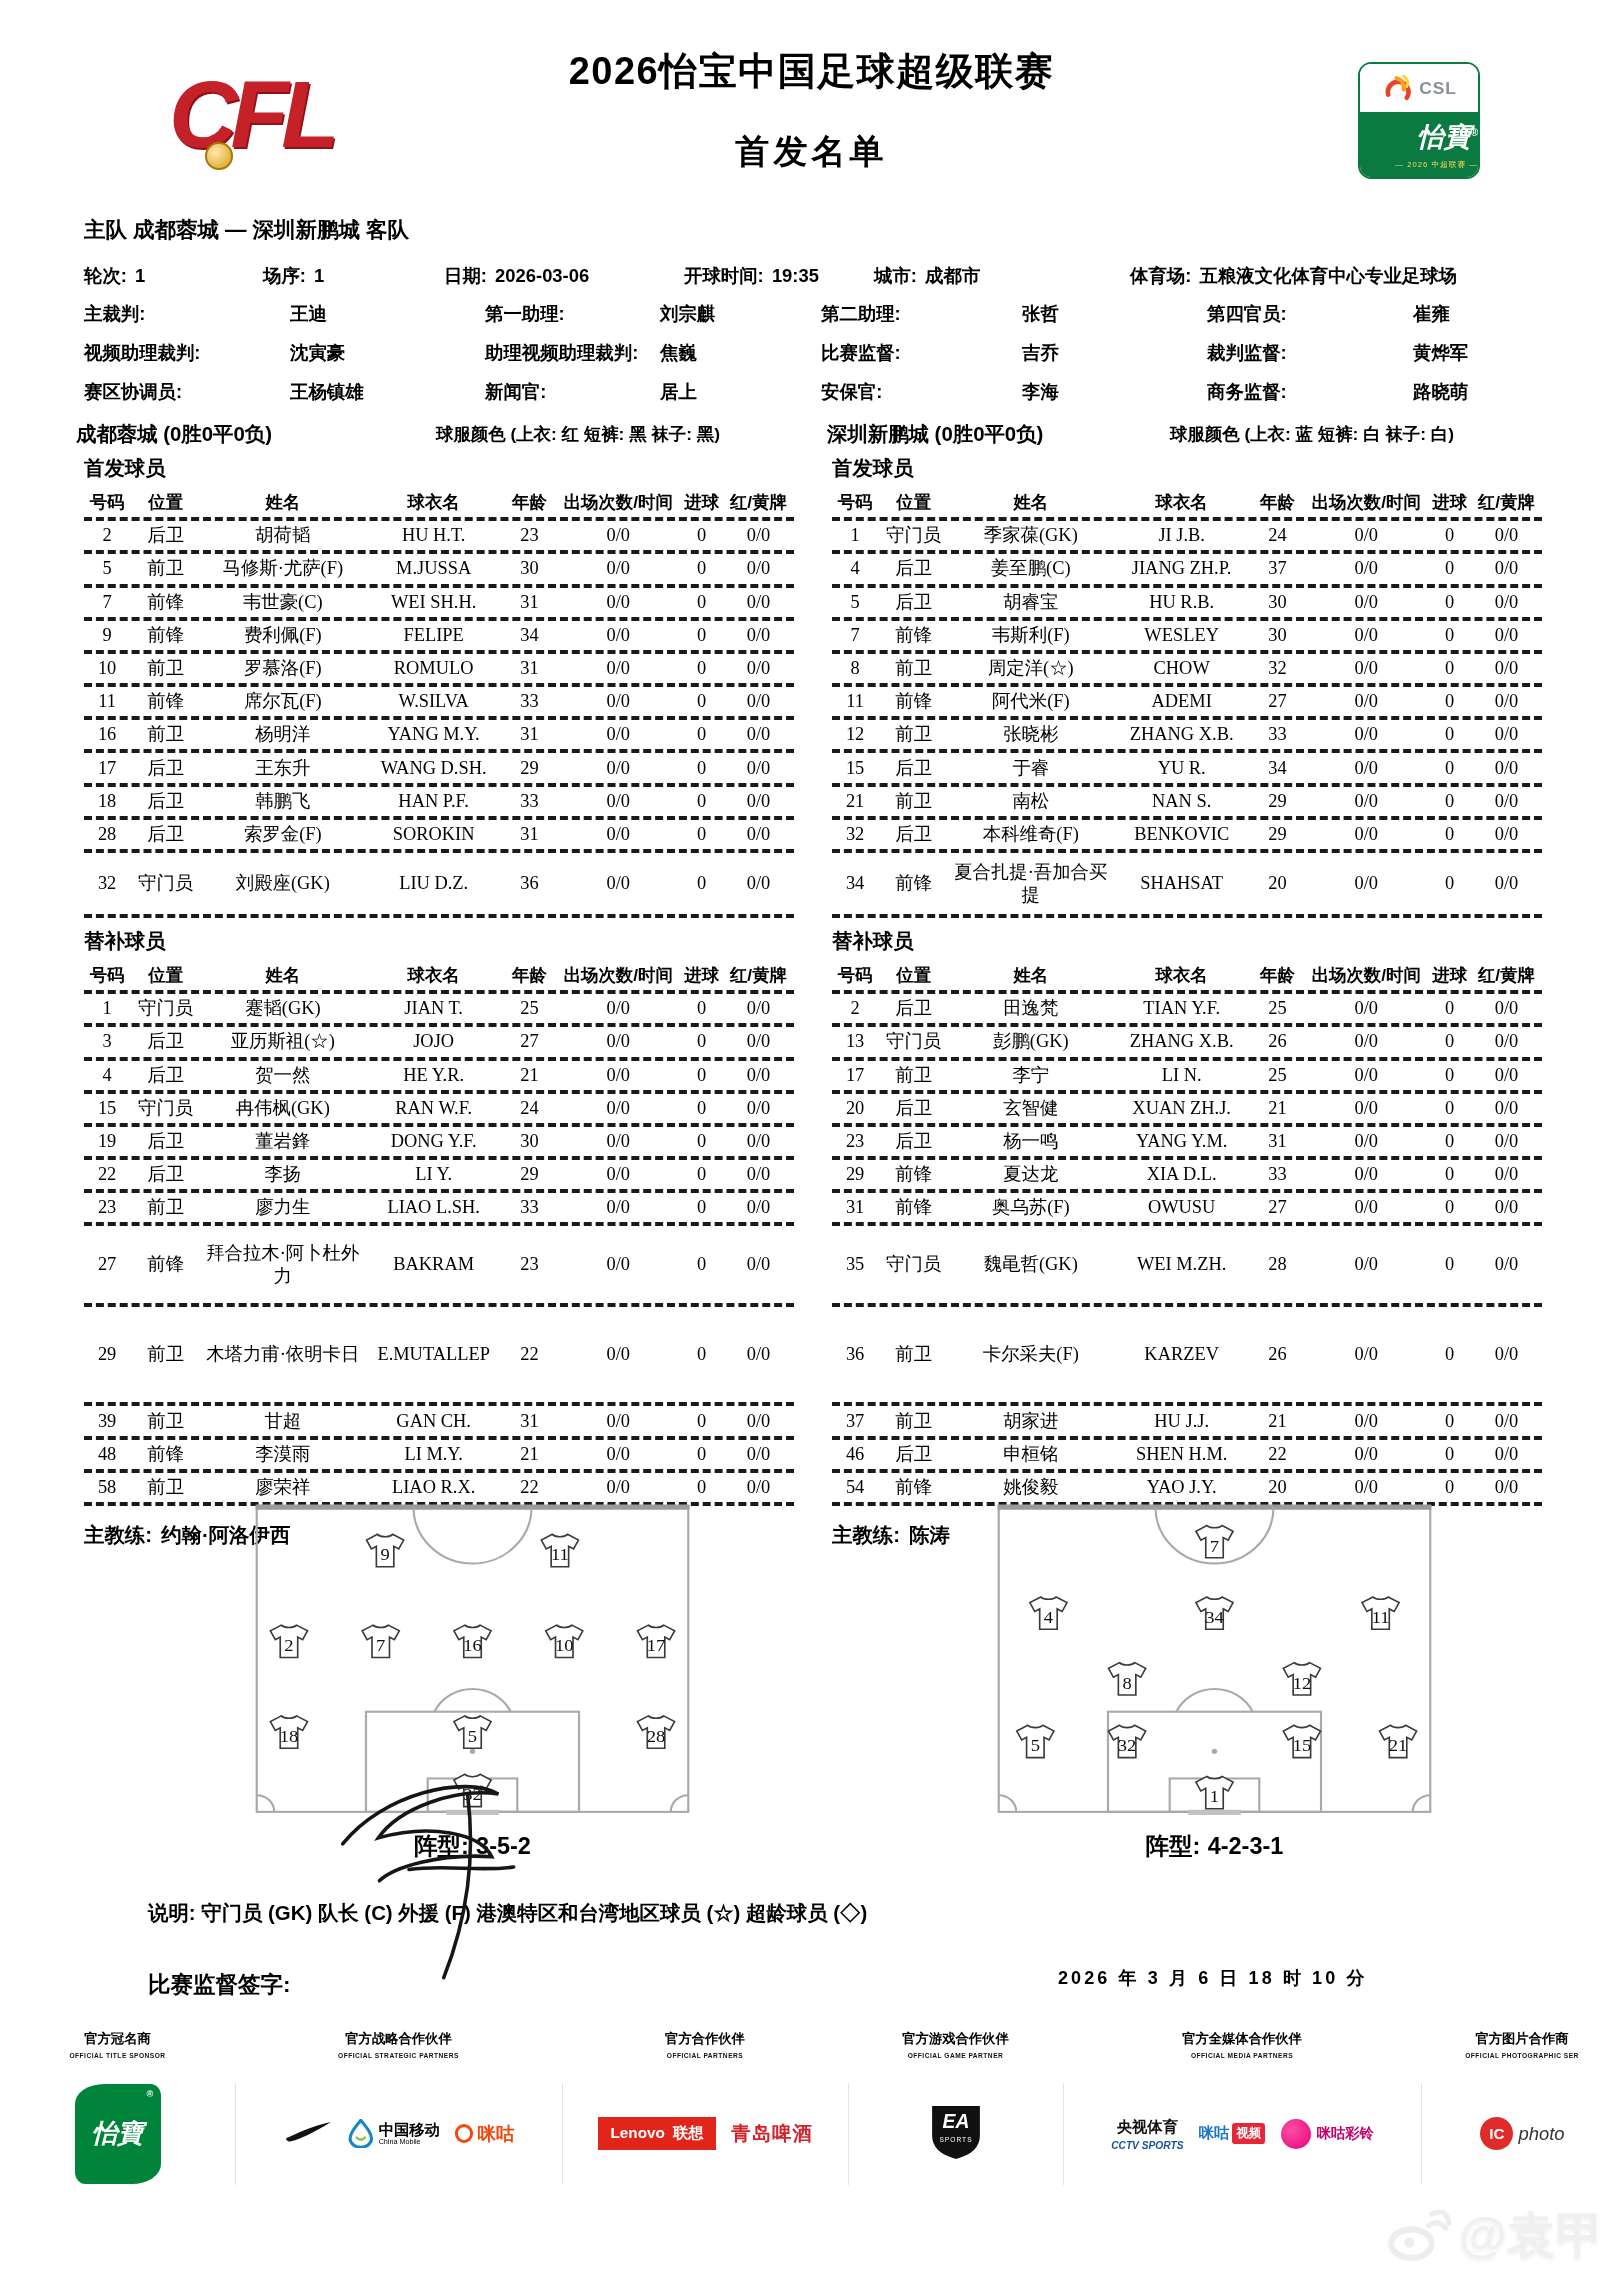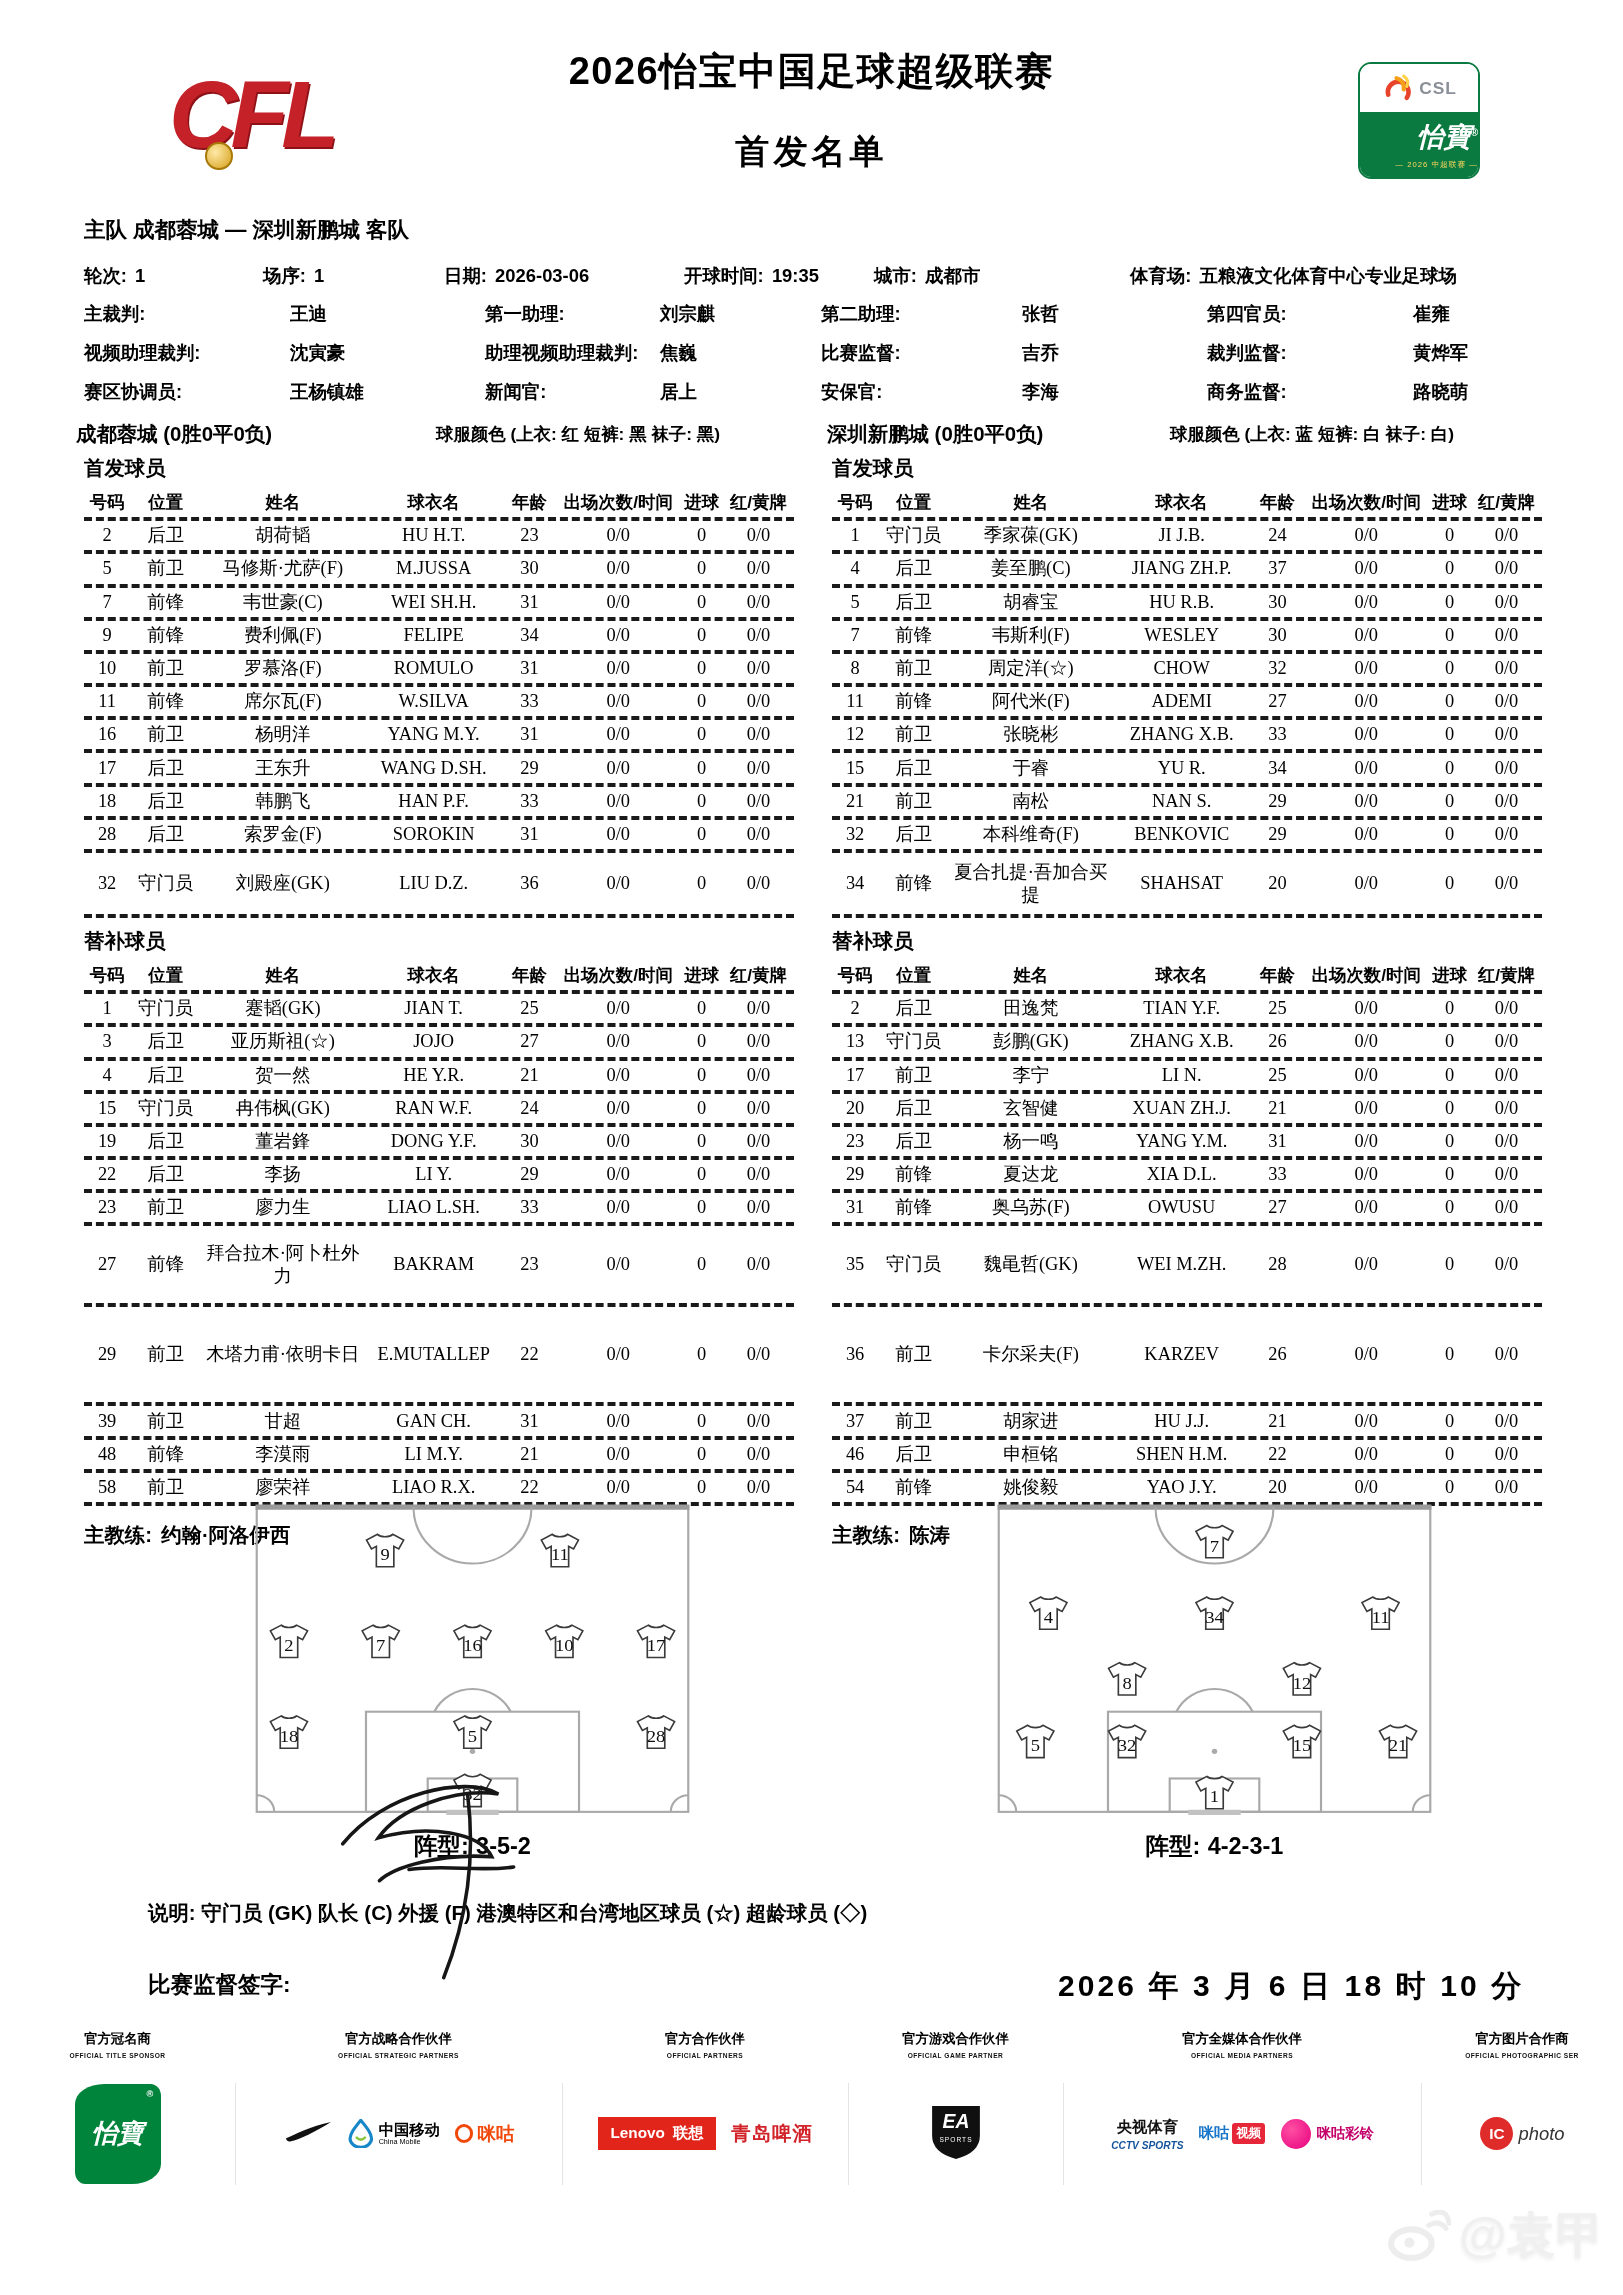--- a/index.html
+++ b/index.html
@@ -68,21 +68,21 @@
   .shirt{fill:#ffffff;stroke:#3a3a3a;stroke-width:3;}
   .shirt-num{font-family:"Liberation Serif",serif;font-size:34px;text-anchor:middle;fill:#101010;}
   .f-caption{margin-top:13.3px;text-align:center;font-size:23.5px;font-weight:600;}
   .f-caption .f-value{margin-left:7.2px;}
 
   
   .note{position:absolute;left:148px;top:1899px;font-size:20.4px;font-weight:900;}
   .sign-label{position:absolute;left:148px;top:1969px;font-size:22.5px;font-weight:900;}
   .sig-svg{position:absolute;left:312px;top:1747px;}
   .sig-svg path{fill:none;stroke:#161616;stroke-width:7;stroke-linecap:round;}
-  .datetime{position:absolute;left:1058px;top:1966px;font-size:30px;font-weight:900;letter-spacing:3.1px;white-space:nowrap;}
+  .datetime{position:absolute;left:1058px;top:1966px;font-size:18px;font-weight:900;letter-spacing:3.1px;white-space:nowrap;}
 
   .sponsors{position:absolute;left:0;top:2030px;width:1623px;display:flex;}
   .sp-col{text-align:center;box-sizing:border-box;}
   .sp-col:nth-child(1){width:235px}.sp-col:nth-child(2){width:327px}.sp-col:nth-child(3){width:286px}
   .sp-col:nth-child(4){width:215px}.sp-col:nth-child(5){width:358px}.sp-col:nth-child(6){width:202px}
   .sp-cn{font-size:13.3px;font-weight:800;}
   .sp-en{font-size:6.6px;font-weight:600;letter-spacing:0.5px;margin-top:4.1px;color:#111;}
   .sp-logos{margin-top:23.5px;height:102px;display:flex;align-items:center;justify-content:center;gap:15.3px;}
   .sp-col + .sp-col .sp-logos{border-left:1px solid #e4e4e4;}
 

